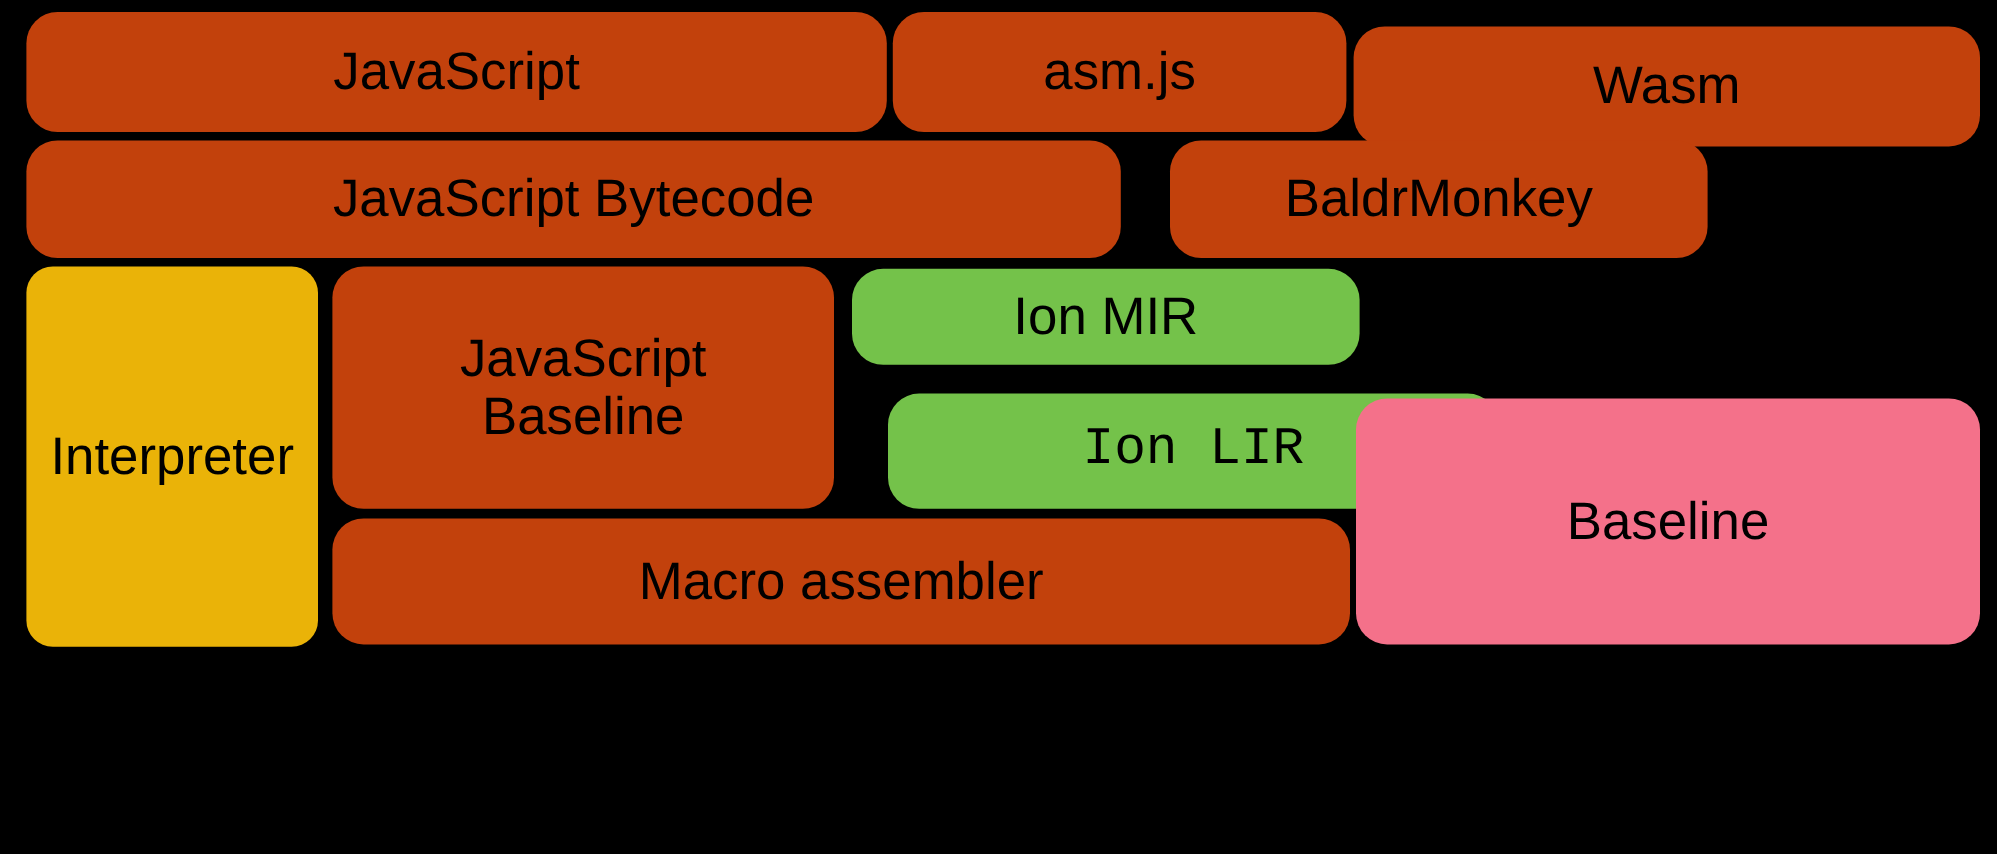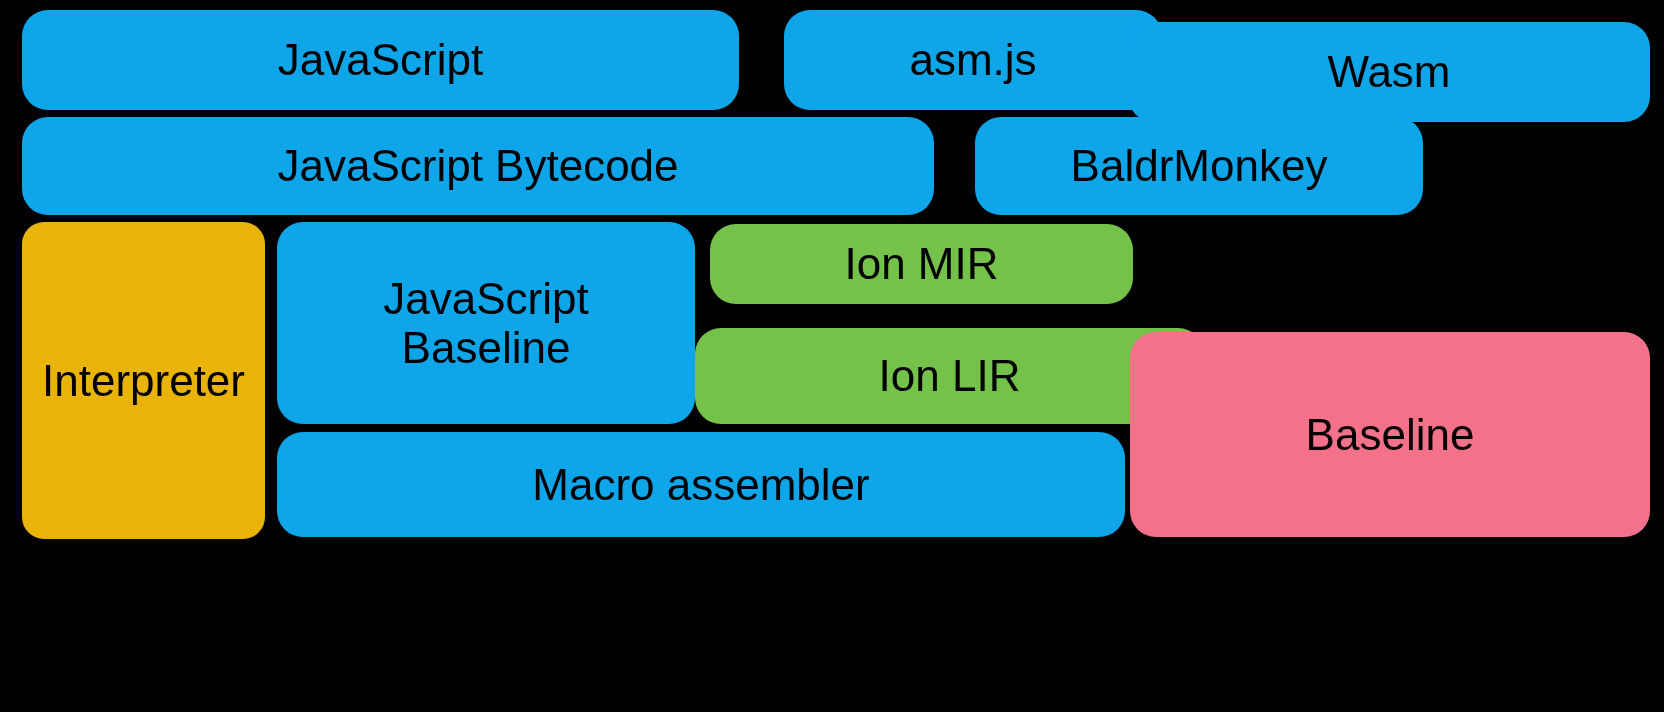--- a/index.html
+++ b/index.html
@@ -29,39 +29,39 @@
     justify-content: center;
     text-align: center;
     line-height: 1.12;
     font-size: 44px;
     font-weight: 400;
     letter-spacing: 0px;
     white-space: pre-line;
     font-family: "Liberation Sans", sans-serif;
     user-select: none;
   }
-  .node.fill-white   { background: #0ea5e9; }
+  .node.fill-white   { background: #c2410c; }
   .node.fill-gray    { background: #eab308; }
   .node.fill-green   { background: #74c24a; }
   .node.fill-pink    { background: #f4718a; }
 
   
   #n-javascript      { left: 22px;   top: 10px;  width: 717px; height: 100px; }
-  #n-asmjs           { left: 744px;  top: 10px;  width: 378px; height: 100px; margin-left: 40px; }
+  #n-asmjs           { left: 744px;  top: 10px;  width: 378px; height: 100px; }
   #n-wasm            { left: 1128px; top: 22px;  width: 522px; height: 100px; }
 
   
   #n-js-bytecode     { left: 22px;   top: 117px; width: 912px; height: 98px;  }
   #n-baldrmonkey     { left: 975px;  top: 117px; width: 448px; height: 98px; text-align: right;  }
 
   
   #n-interpreter     { left: 22px;   top: 222px; width: 243px; height: 317px; border-radius: 22px; }
   #n-js-baseline     { left: 277px;  top: 222px; width: 418px; height: 202px; }
   #n-ion-mir         { left: 710px;  top: 224px; width: 423px; height: 80px;  }
-  #n-ion-lir         { left: 695px;  top: 328px; width: 509px; height: 96px;  }
+  #n-ion-lir         { left: 740px;  top: 328px; width: 509px; height: 96px; font-family: Liberation Mono, monospace;  }
   #n-cretonne        { left: 1130px; top: 332px; width: 520px; height: 205px; }
 
   
   #n-macro-assembler { left: 277px;  top: 432px; width: 848px; height: 105px; }
 
   
   #n-native-code     { left: 277px;  top: 545px; width: 1373px; height: 100px; }
 </style>
 </head>
 <body>

